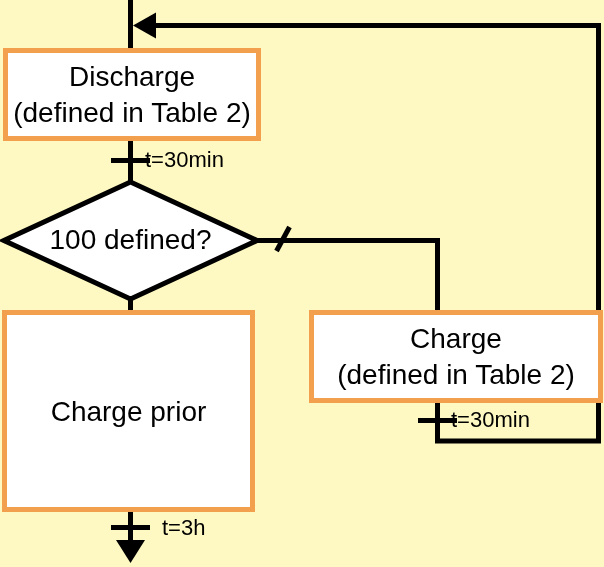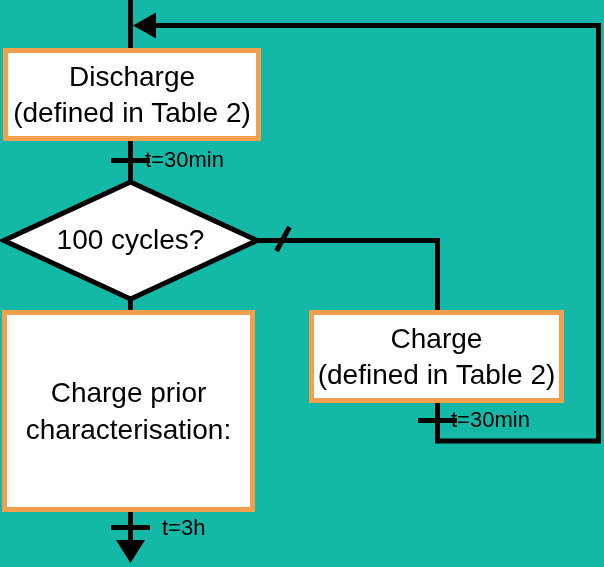--- a/index.html
+++ b/index.html
@@ -4,21 +4,21 @@
 <style>
   html, body {
     margin: 0;
     padding: 0;
     background: #ffffff;
   }
   .canvas {
     position: relative;
     width: 604px;
     height: 567px;
-    background: #14b8a6;
+    background: #fef9c3;
     font-family: "Liberation Sans", sans-serif;
     color: #000000;
     overflow: hidden;
   }
   .flow-svg {
     position: absolute;
     left: 0;
     top: 0;
     z-index: 0;
   }
@@ -45,21 +45,21 @@
     background: #ffffff;
     display: flex;
     flex-direction: column;
     align-items: center;
     justify-content: center;
     text-align: center;
     font-size: 28px;
     line-height: 36px;
   }
   .node-discharge { left: 3px;   top: 48px;  width: 258px; height: 93px; }
-  .node-charge    { left: 309px; top: 310px; width: 255px; height: 93px; }
+  .node-charge    { left: 309px; top: 310px; width: 294px; height: 93px; }
   .node-charge-prior {
     left: 2px; top: 310px; width: 253px; height: 202px;
     line-height: 37px;
   }
   .decision-label {
     position: absolute;
     z-index: 1;
     left: 30px;
     top: 223px;
     width: 201px;
@@ -110,25 +110,24 @@
     <polygon class="solid" points="130.5,563 116,540 145,540"></polygon>
 
     <path class="line" d="M111 527.5 H 150"></path>
   </svg>
 
   <div class="node node-discharge">
     <div>Discharge</div>
     <div>(defined in Table 2)</div>
   </div>
 
-  <div class="decision-label">100 cycles?</div>
+  <div class="decision-label">100 defined?</div>
 
   <div class="node node-charge-prior">
     <div>Charge prior</div>
-    <div>characterisation:</div>
   </div>
 
   <div class="node node-charge">
     <div>Charge</div>
     <div>(defined in Table 2)</div>
   </div>
 
   <div class="time-label label-t30-top">t=30min</div>
 
   <div class="time-label label-t30-right">t=30min</div>

